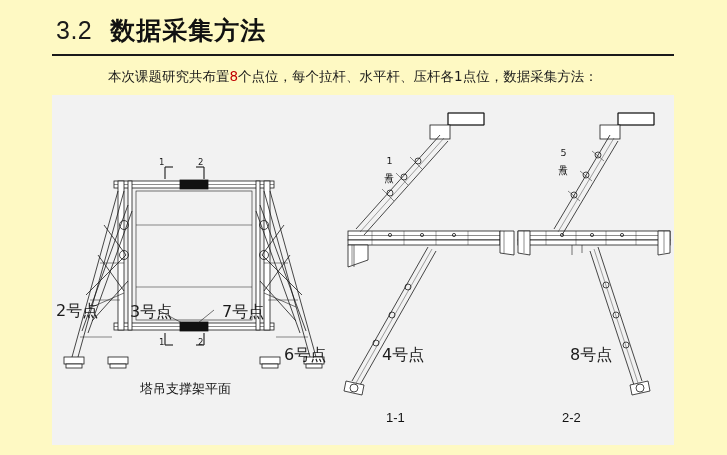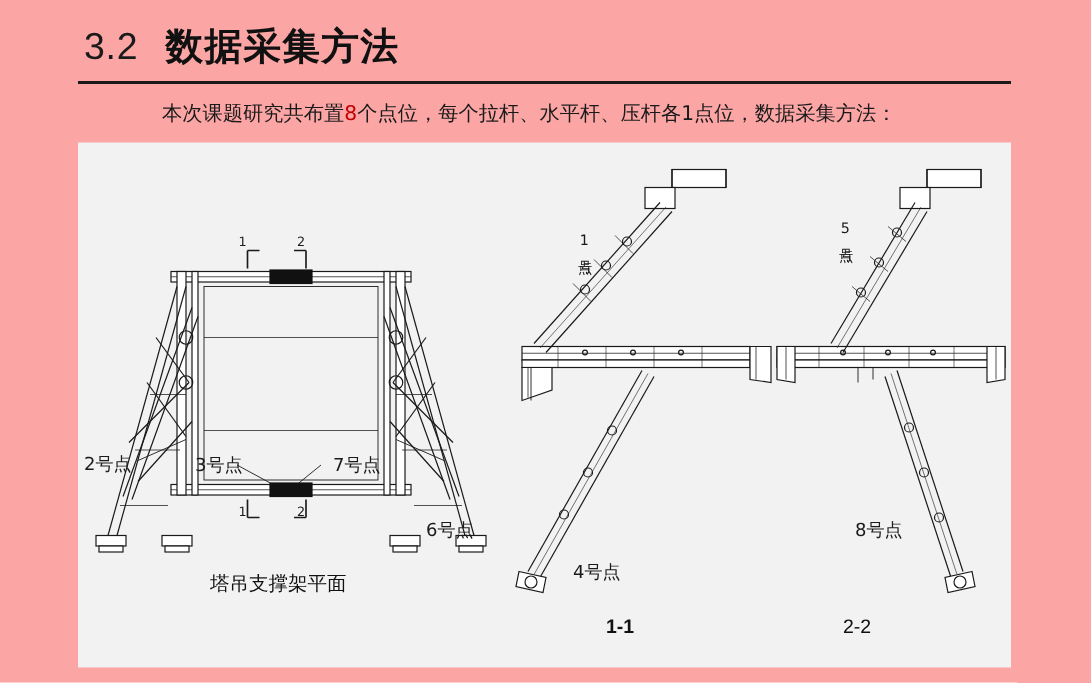--- a/index.html
+++ b/index.html
@@ -10,21 +10,21 @@
     width: 727px;
     height: 455px;
     background: #ffffff;
     font-family: "Liberation Sans", sans-serif;
     overflow: hidden;
   }
   .slide {
     position: relative;
     width: 727px;
     height: 455px;
-    background: #fca5a5;
+    background: #fef9c3;
   }
   .title-row {
     position: absolute;
     left: 56px;
     top: 14px;
     display: flex;
     align-items: baseline;
     gap: 18px;
   }
   .title-num {
@@ -71,21 +71,21 @@
     background: #f2f2f2;
     overflow: hidden;
   }
   .fig-svg {
     position: absolute;
     left: 0;
     top: 0;
   }
   .lbl {
     position: absolute;
-    font-size: 12px;
+    font-size: 16px;
     color: #1a1a1a;
     font-family: "DejaVu Sans", sans-serif;
     white-space: nowrap;
   }
   .lbl-v {
     position: absolute;
     font-size: 9.5px;
     color: #1a1a1a;
     font-family: "DejaVu Sans", sans-serif;
     white-space: nowrap;
@@ -306,21 +306,21 @@
     <span class="lbl" style="left:232px; top:206px;margin-top:44px;">6号点</span>
 
     <span class="tiny" style="left:107px; top:62px;">1</span>
     <span class="tiny" style="left:146px; top:62px;">2</span>
     <span class="tiny" style="left:107px; top:242px;">1</span>
     <span class="tiny" style="left:146px; top:242px;">2</span>
 
     <span class="cap" style="left:88px; top:285px;">塔吊支撑架平面</span>
 
     <span class="lbl-v" style="left:330px; top:60px;">1号点</span>
-    <span class="lbl" style="left:330px; top:250px;margin-top:28px;">4号点</span>
-    <span class="cap-sec" style="left:352px; top:315px;font-weight:bold;">1-1</span>
+    <span class="lbl" style="left:330px; top:250px;">4号点</span>
+    <span class="cap-sec" style="left:334px; top:315px;">1-1</span>
 
     <span class="lbl-v" style="left:504px; top:52px;">5号点</span>
     <span class="lbl" style="left:518px; top:250px;">8号点</span>
     <span class="cap-sec" style="left:510px; top:315px;">2-2</span>
 
   </div>
 </div>
 
 </body></html>

